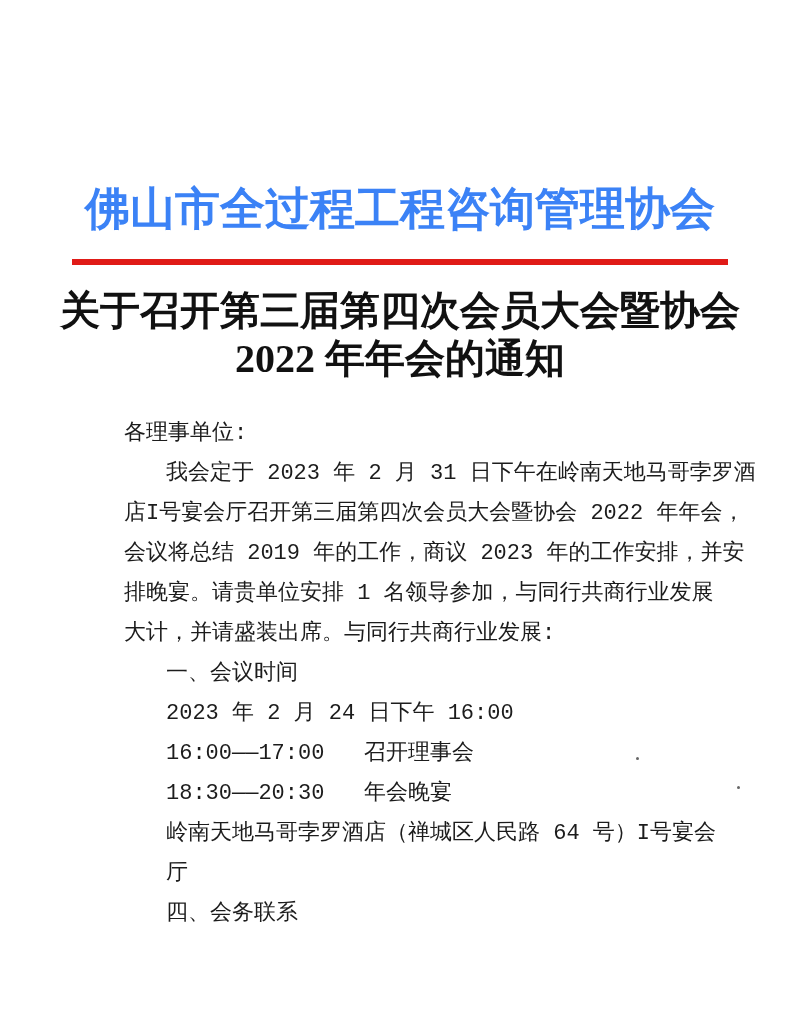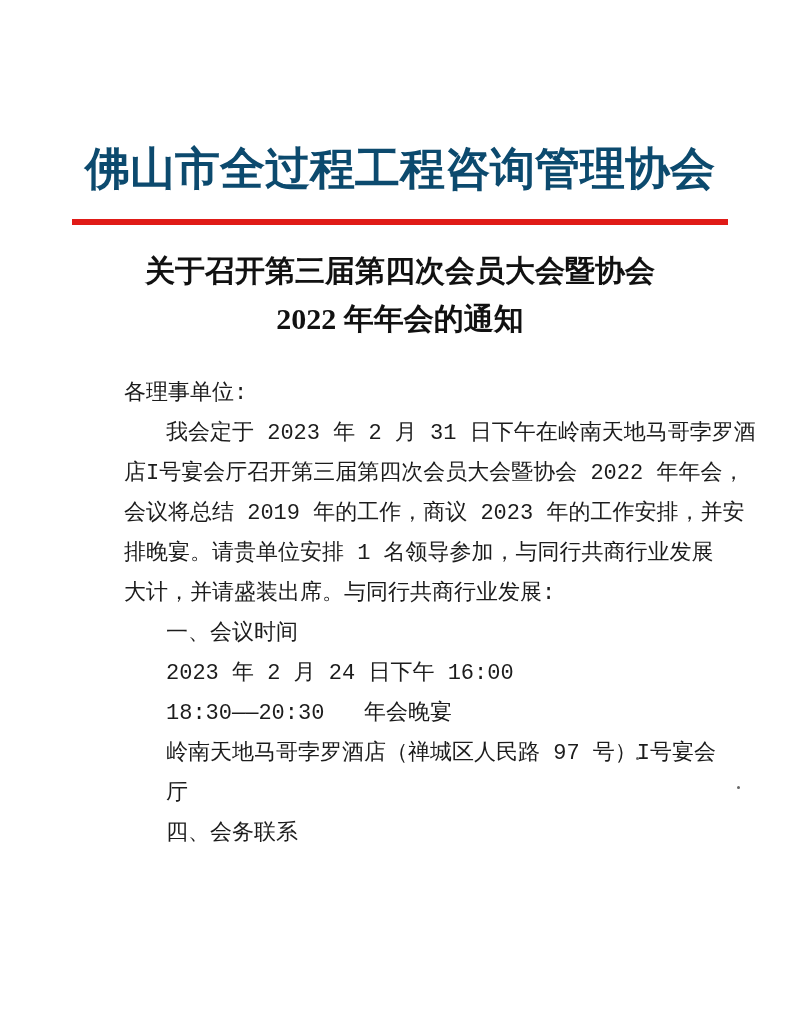--- a/index.html
+++ b/index.html
@@ -28,21 +28,21 @@
   }
   .divider {
     width: 656px;
     height: 6px;
     margin: 20px auto 0 auto;
     background: #e01b17;
   }
   .doc-title {
     margin: 22px 0 0 0;
     text-align: center;
-    font-size: 30px;
+    font-size: 40px;
     font-weight: bold;
     line-height: 48px;
     color: #111111;
   }
   .doc-title .title-line {
     display: block;
     white-space: nowrap;
   }
   .body-text {
     margin: 31px 0 0 124px;
@@ -66,41 +66,42 @@
     background: #666666;
   }
   .speck-1 { left: 636px; top: 757px; }
   .speck-2 { left: 737px; top: 786px; }
 </style>
 </head>
 <body>
 
 <div class="page">
 
-  <div class="letterhead" style="color: #0c4a6e;">佛山市全过程工程咨询管理协会</div>
+  <div class="letterhead" style="color: #3b82f6; margin-top: 40px;">佛山市全过程工程咨询管理协会</div>
 
   <div class="divider" style="background: rgb(224, 27, 23);"></div>
 
   <h1 class="doc-title">
     <span class="title-line">关于召开第三届第四次会员大会暨协会</span>
     <span class="title-line">2022 年年会的通知</span>
   </h1>
 
   <div class="body-text">
     <div class="line">各理事单位:</div>
     <div id="lines-container">
         <div class="line indent">我会定于 2023 年 2 月 31 日下午在岭南天地马哥孛罗酒</div>
         <div class="line">店I号宴会厅召开第三届第四次会员大会暨协会 2022 年年会，</div>
         <div class="line">会议将总结 2019 年的工作，商议 2023 年的工作安排，并安</div>
         <div class="line">排晚宴。请贵单位安排 1 名领导参加，与同行共商行业发展</div>
         <div class="line">大计，并请盛装出席。与同行共商行业发展:</div>
         <div class="line indent">一、会议时间</div>
         <div class="line indent">2023 年 2 月 24 日下午 16:00</div>
+        <div class="line indent">16:00——17:00   召开理事会</div>
         <div class="line indent">18:30——20:30   年会晚宴</div>
-        <div class="line indent">岭南天地马哥孛罗酒店（禅城区人民路 97 号）I号宴会</div>
+        <div class="line indent">岭南天地马哥孛罗酒店（禅城区人民路 64 号）I号宴会</div>
         <div class="line indent">厅</div>
         <div class="line indent">四、会务联系</div>
       </div>
   </div>
 
   <div class="speck speck-1"></div>
   <div class="speck speck-2"></div>
 
 </div>
 

